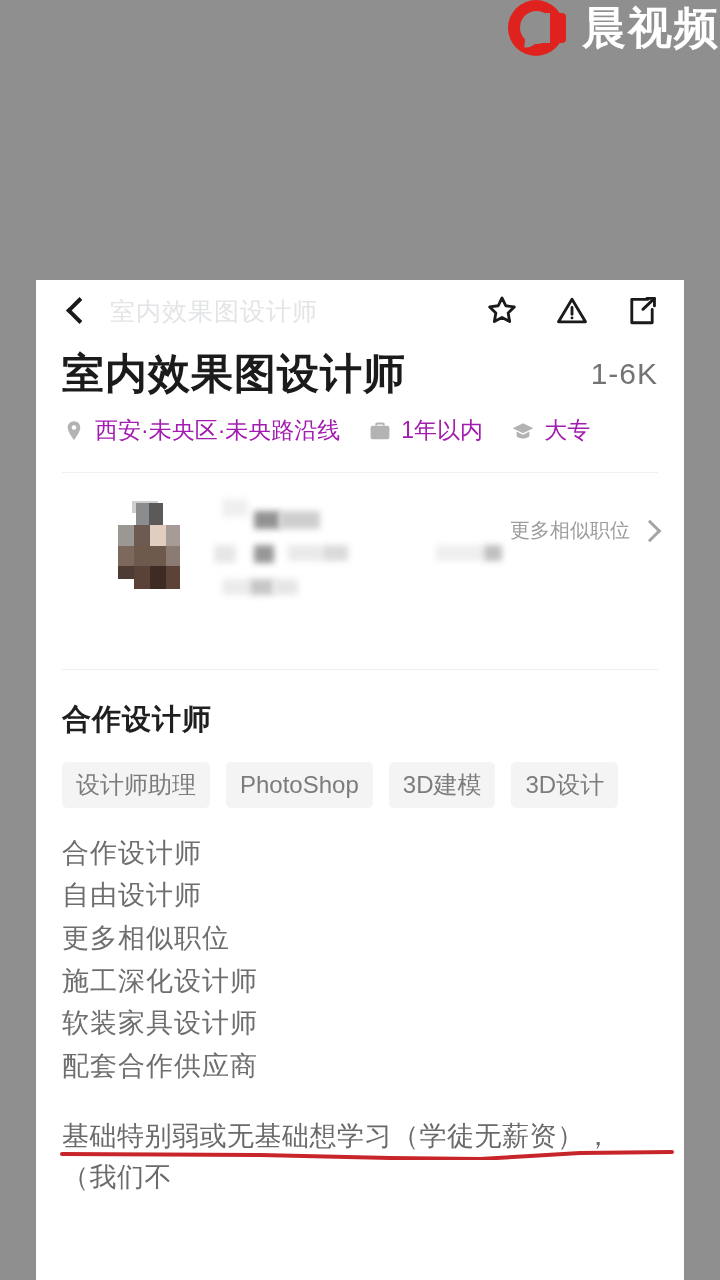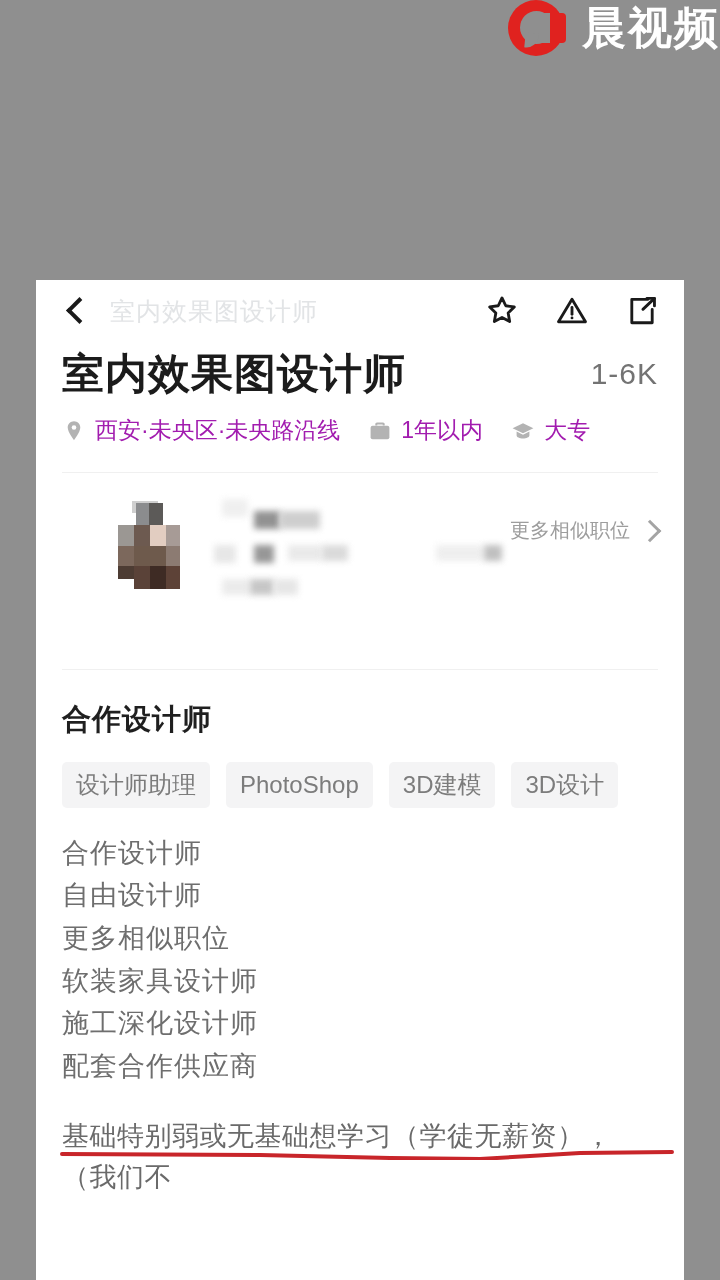--- a/index.html
+++ b/index.html
@@ -418,22 +418,22 @@
       <span class="tag">设计师助理</span>
       <span class="tag">PhotoShop</span>
       <span class="tag">3D建模</span>
       <span class="tag">3D设计</span>
     </div>
 
     <div class="desc-list">
       <div class="desc-line">合作设计师</div>
       <div class="desc-line">自由设计师</div>
       <div class="desc-line">更多相似职位</div>
+      <div class="desc-line">施工深化设计师</div>
       <div class="desc-line">软装家具设计师</div>
-      <div class="desc-line">施工深化设计师</div>
       <div class="desc-line">配套合作供应商</div>
     </div>
 
     <div class="para-wrap">
       <div class="para">基础特别弱或无基础想学习（学徒无薪资），（我们不</div>
       <svg class="redline" viewBox="0 0 614 10" preserveAspectRatio="none">
         <path d="M2 4 L200 5 L330 8 L420 9 L470 6 L520 3 L612 2" fill="none" stroke="#c8252a" stroke-width="4" stroke-linecap="round"></path>
       </svg>
 
     </div>

